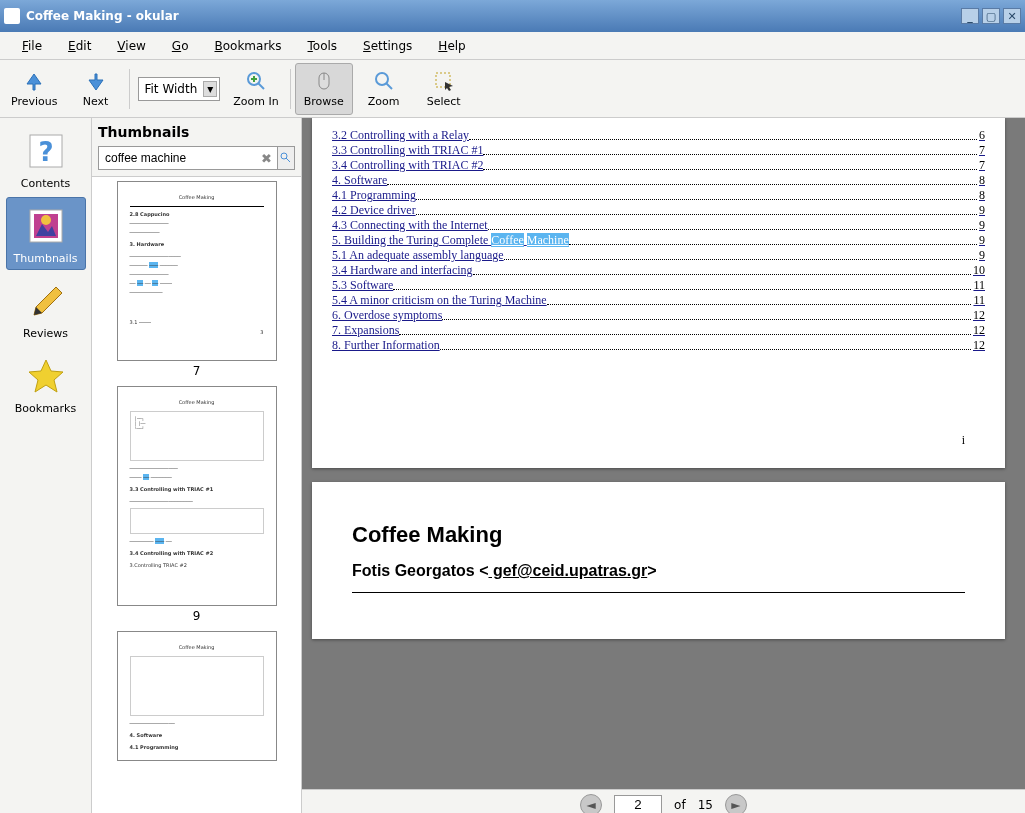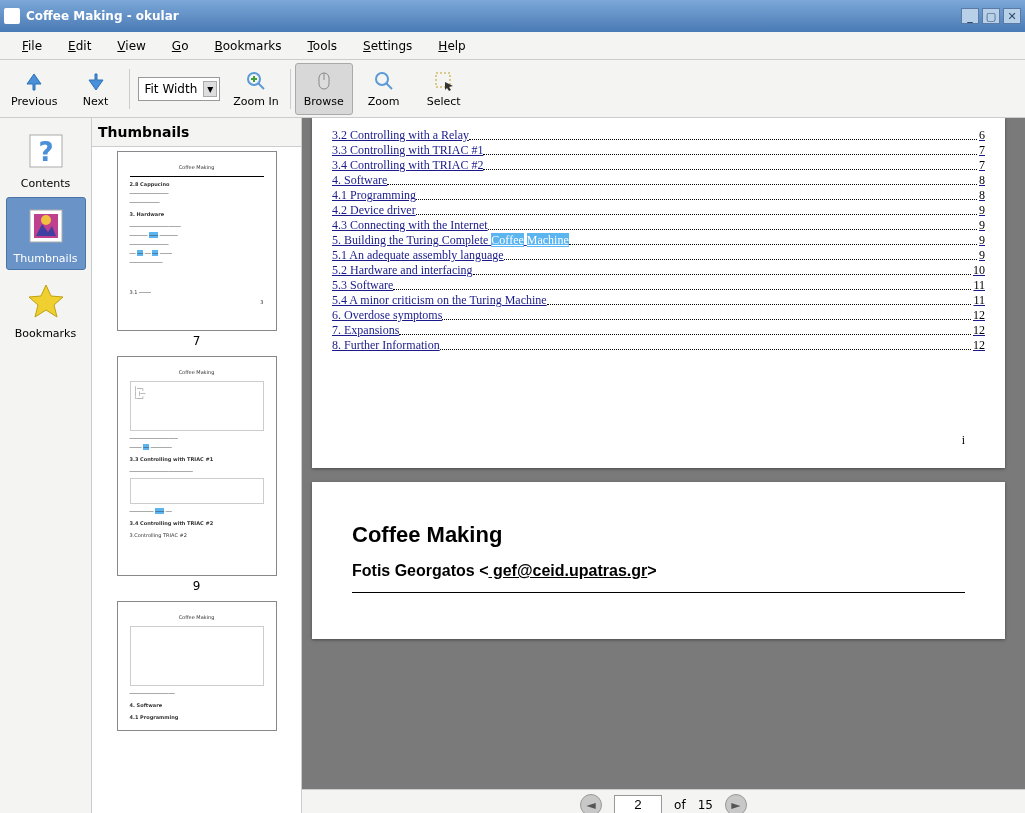--- a/index.html
+++ b/index.html
@@ -173,29 +173,48 @@
             <rect x="8" y="8" width="24" height="24" fill="#c04090"></rect>
             <circle cx="20" cy="14" r="5" fill="#f0c040"></circle>
             <path d="M10 30 L16 18 L22 26 L26 20 L30 30 Z" fill="#4040a0"></path>
           </svg>
         </div>
       <span>Thumbnails</span>
     </div>
     <div class="sidetab">
       <div class="sicon">
           <svg width="40" height="40">
+            <path d="M8 34 L10 26 L30 6 L36 12 L16 32 Z" fill="#f0c040" stroke="#a07010"></path>
+            <path d="M8 34 L10 26 L16 32 Z" fill="#333"></path>
+          </svg>
+        </div>
+      <span>Reviews</span>
+    </div>
+    <div class="sidetab">
+      <div class="sicon">
+          <svg width="40" height="40">
             <path d="M20 4 L25 15 L37 16 L28 24 L31 36 L20 29 L9 36 L12 24 L3 16 L15 15 Z" fill="#f0d030" stroke="#c0a010"></path>
           </svg>
         </div>
       <span>Bookmarks</span>
     </div>
   </div>
 
   <div class="thumbpanel">
     <div class="thumbheader">Thumbnails</div>
+    <div class="thumbsearch">
+      <input type="text" value="coffee machine" style="">
+      <span class="clearbtn">✖</span>
+      <div class="optbtn">
+          <svg width="14" height="14">
+            <circle cx="5" cy="5" r="3" fill="none" stroke="#4a90d8"></circle>
+            <line x1="7" y1="7" x2="11" y2="11" stroke="#4a90d8"></line>
+          </svg>
+        </div>
+    </div>
     <div class="thumblist">
       <div class="thumbitem">
         <div class="thumbimg">
           <div style="text-align:center;font-size:5px;margin-bottom:6px;">Coffee Making</div>
           <div style="height:1px;background:#000;margin:4px 0;"></div>
           <div><b>2.8 Cappucino</b></div>
           <div style="margin:3px 0;">─────────────</div>
           <div style="margin:3px 0;">──────────</div>
           <div style="margin:6px 0;"><b>3. Hardware</b></div>
           <div style="margin:3px 0;">─────────────────</div>
@@ -278,21 +297,21 @@
               <span class="toc-title">5. Building the Turing Complete <span class="hl">Coffee</span> <span class="hl">Machine</span></span>
               <span class="toc-dots"></span>
               <span class="toc-pg">9</span>
             </div>
             <div class="toc-line">
               <span class="toc-title">5.1 An adequate assembly language</span>
               <span class="toc-dots"></span>
               <span class="toc-pg">9</span>
             </div>
             <div class="toc-line">
-              <span class="toc-title">5.2 Hardware and interfacing</span>
+              <span class="toc-title">3.4 Hardware and interfacing</span>
               <span class="toc-dots"></span>
               <span class="toc-pg">10</span>
             </div>
             <div class="toc-line">
               <span class="toc-title">5.3 Software</span>
               <span class="toc-dots"></span>
               <span class="toc-pg">11</span>
             </div>
             <div class="toc-line">
               <span class="toc-title">5.4 A minor criticism on the Turing Machine</span>

